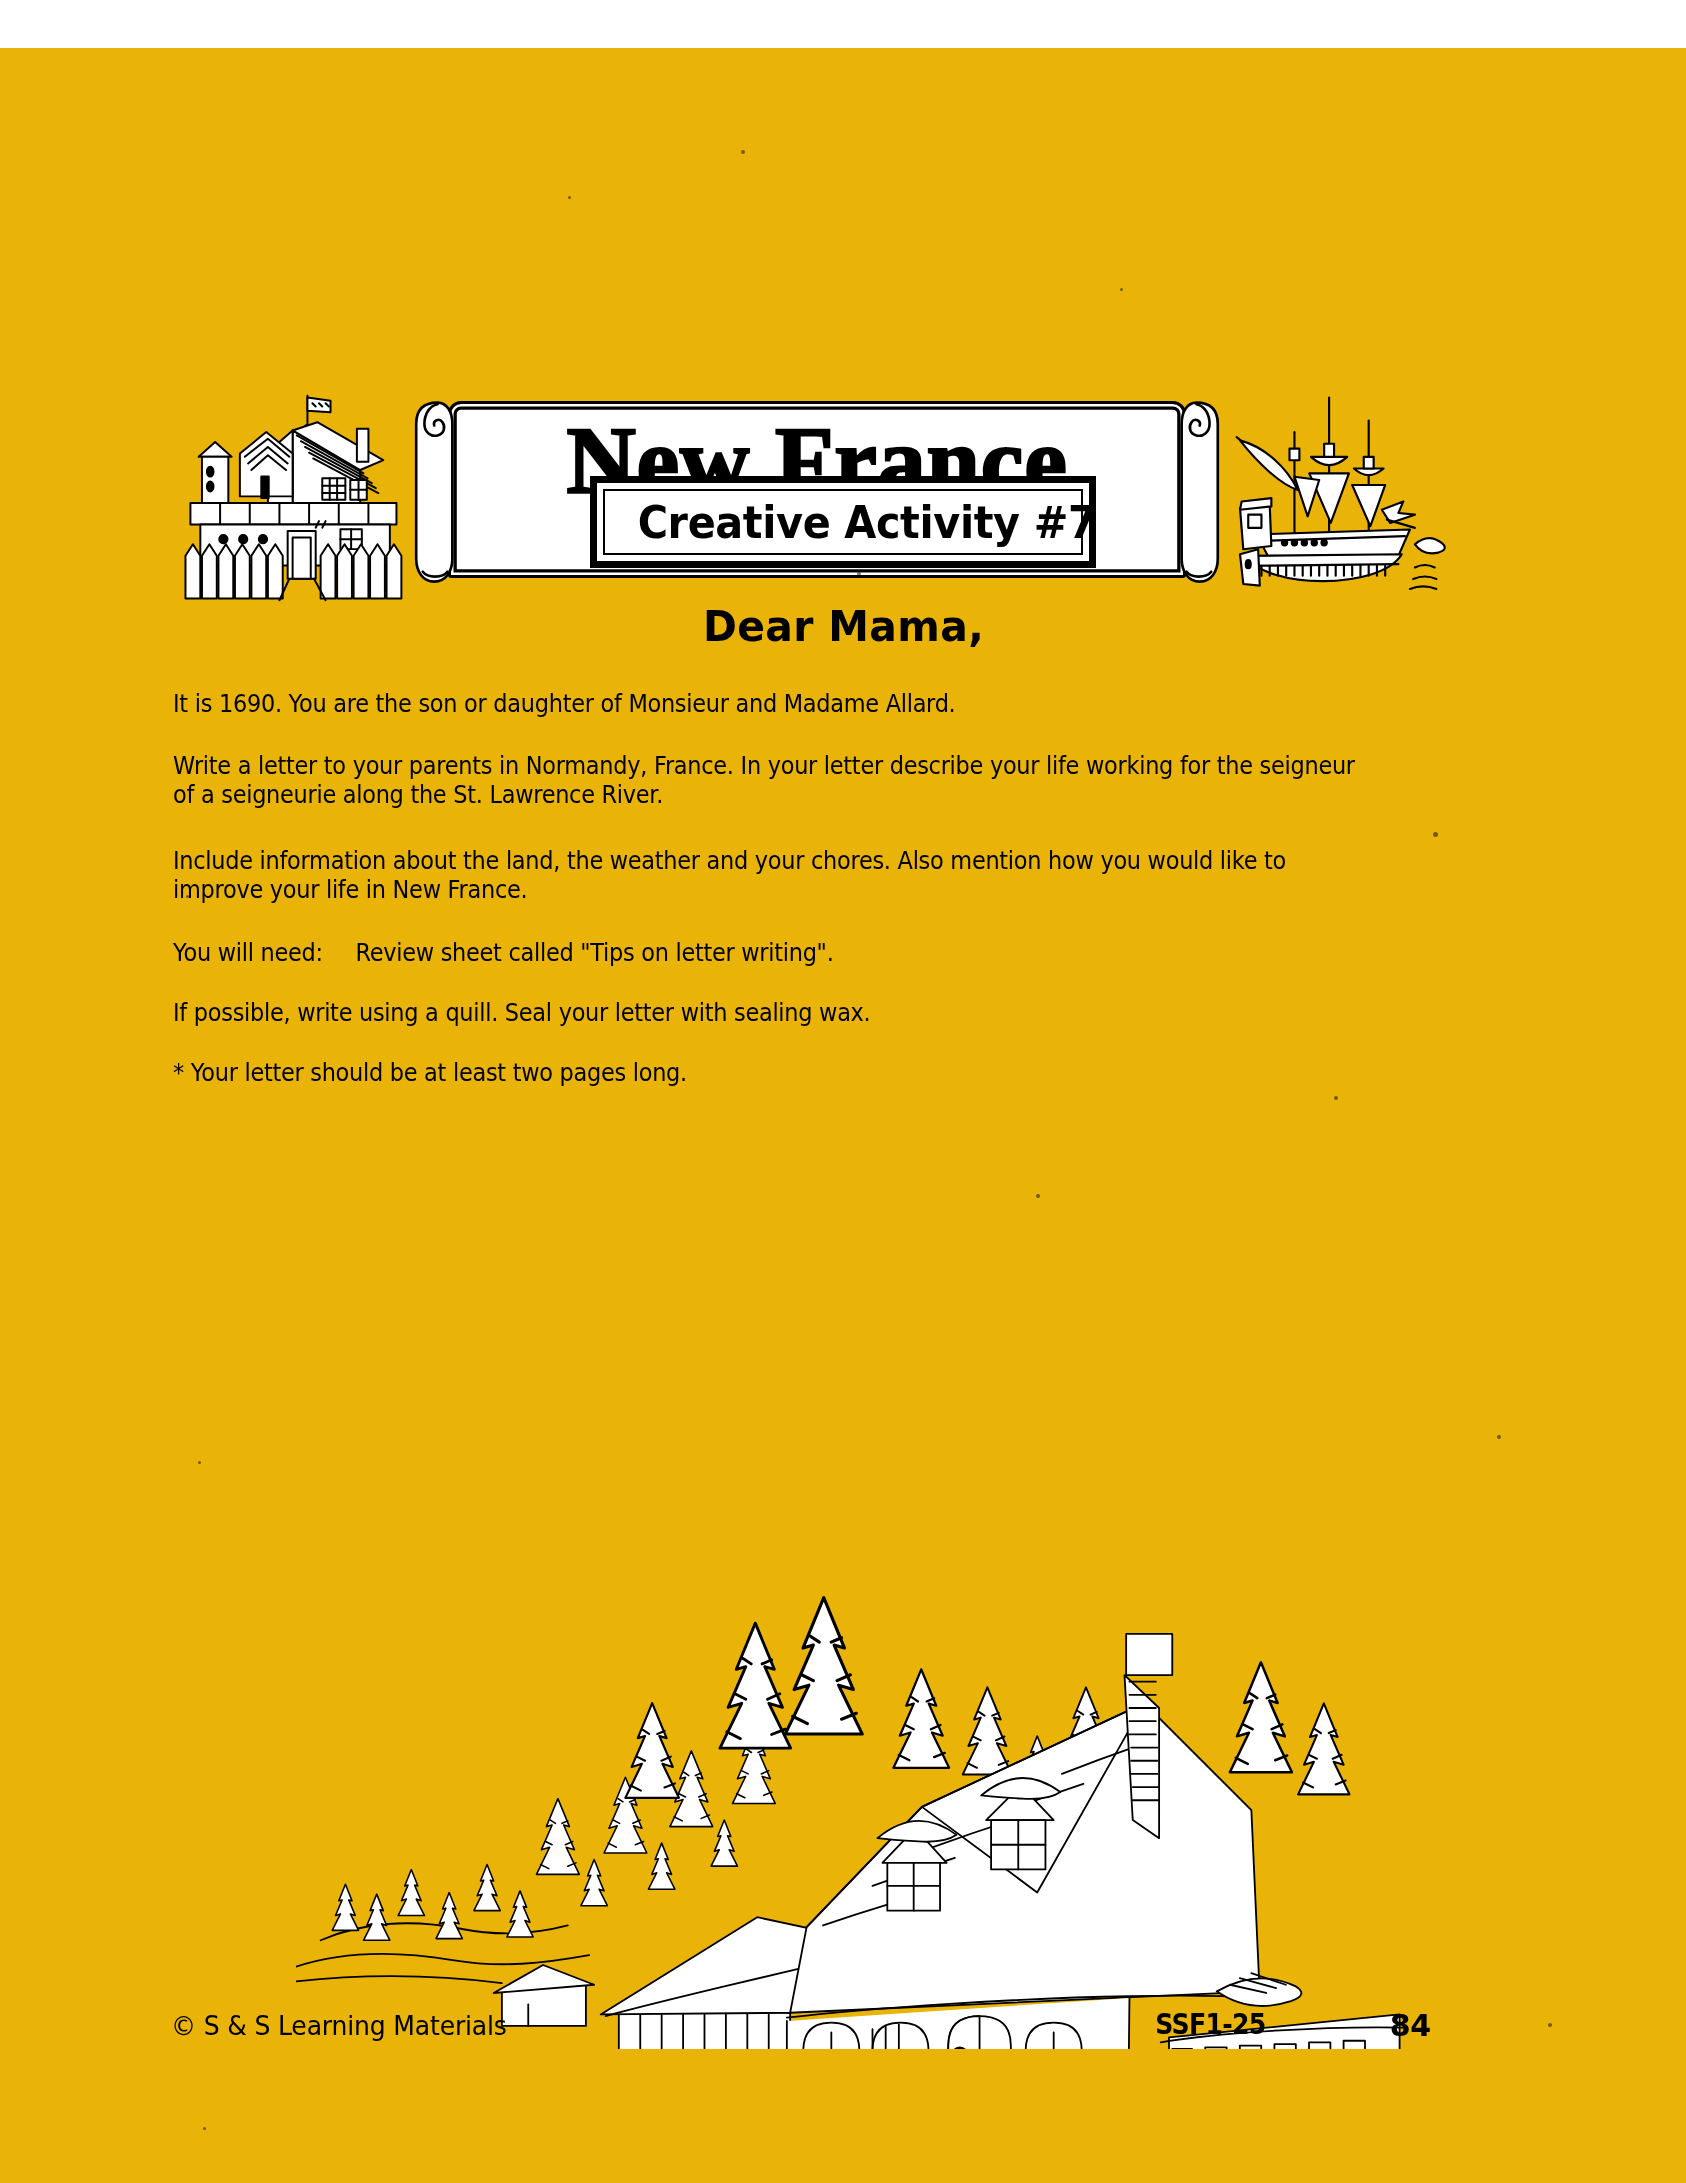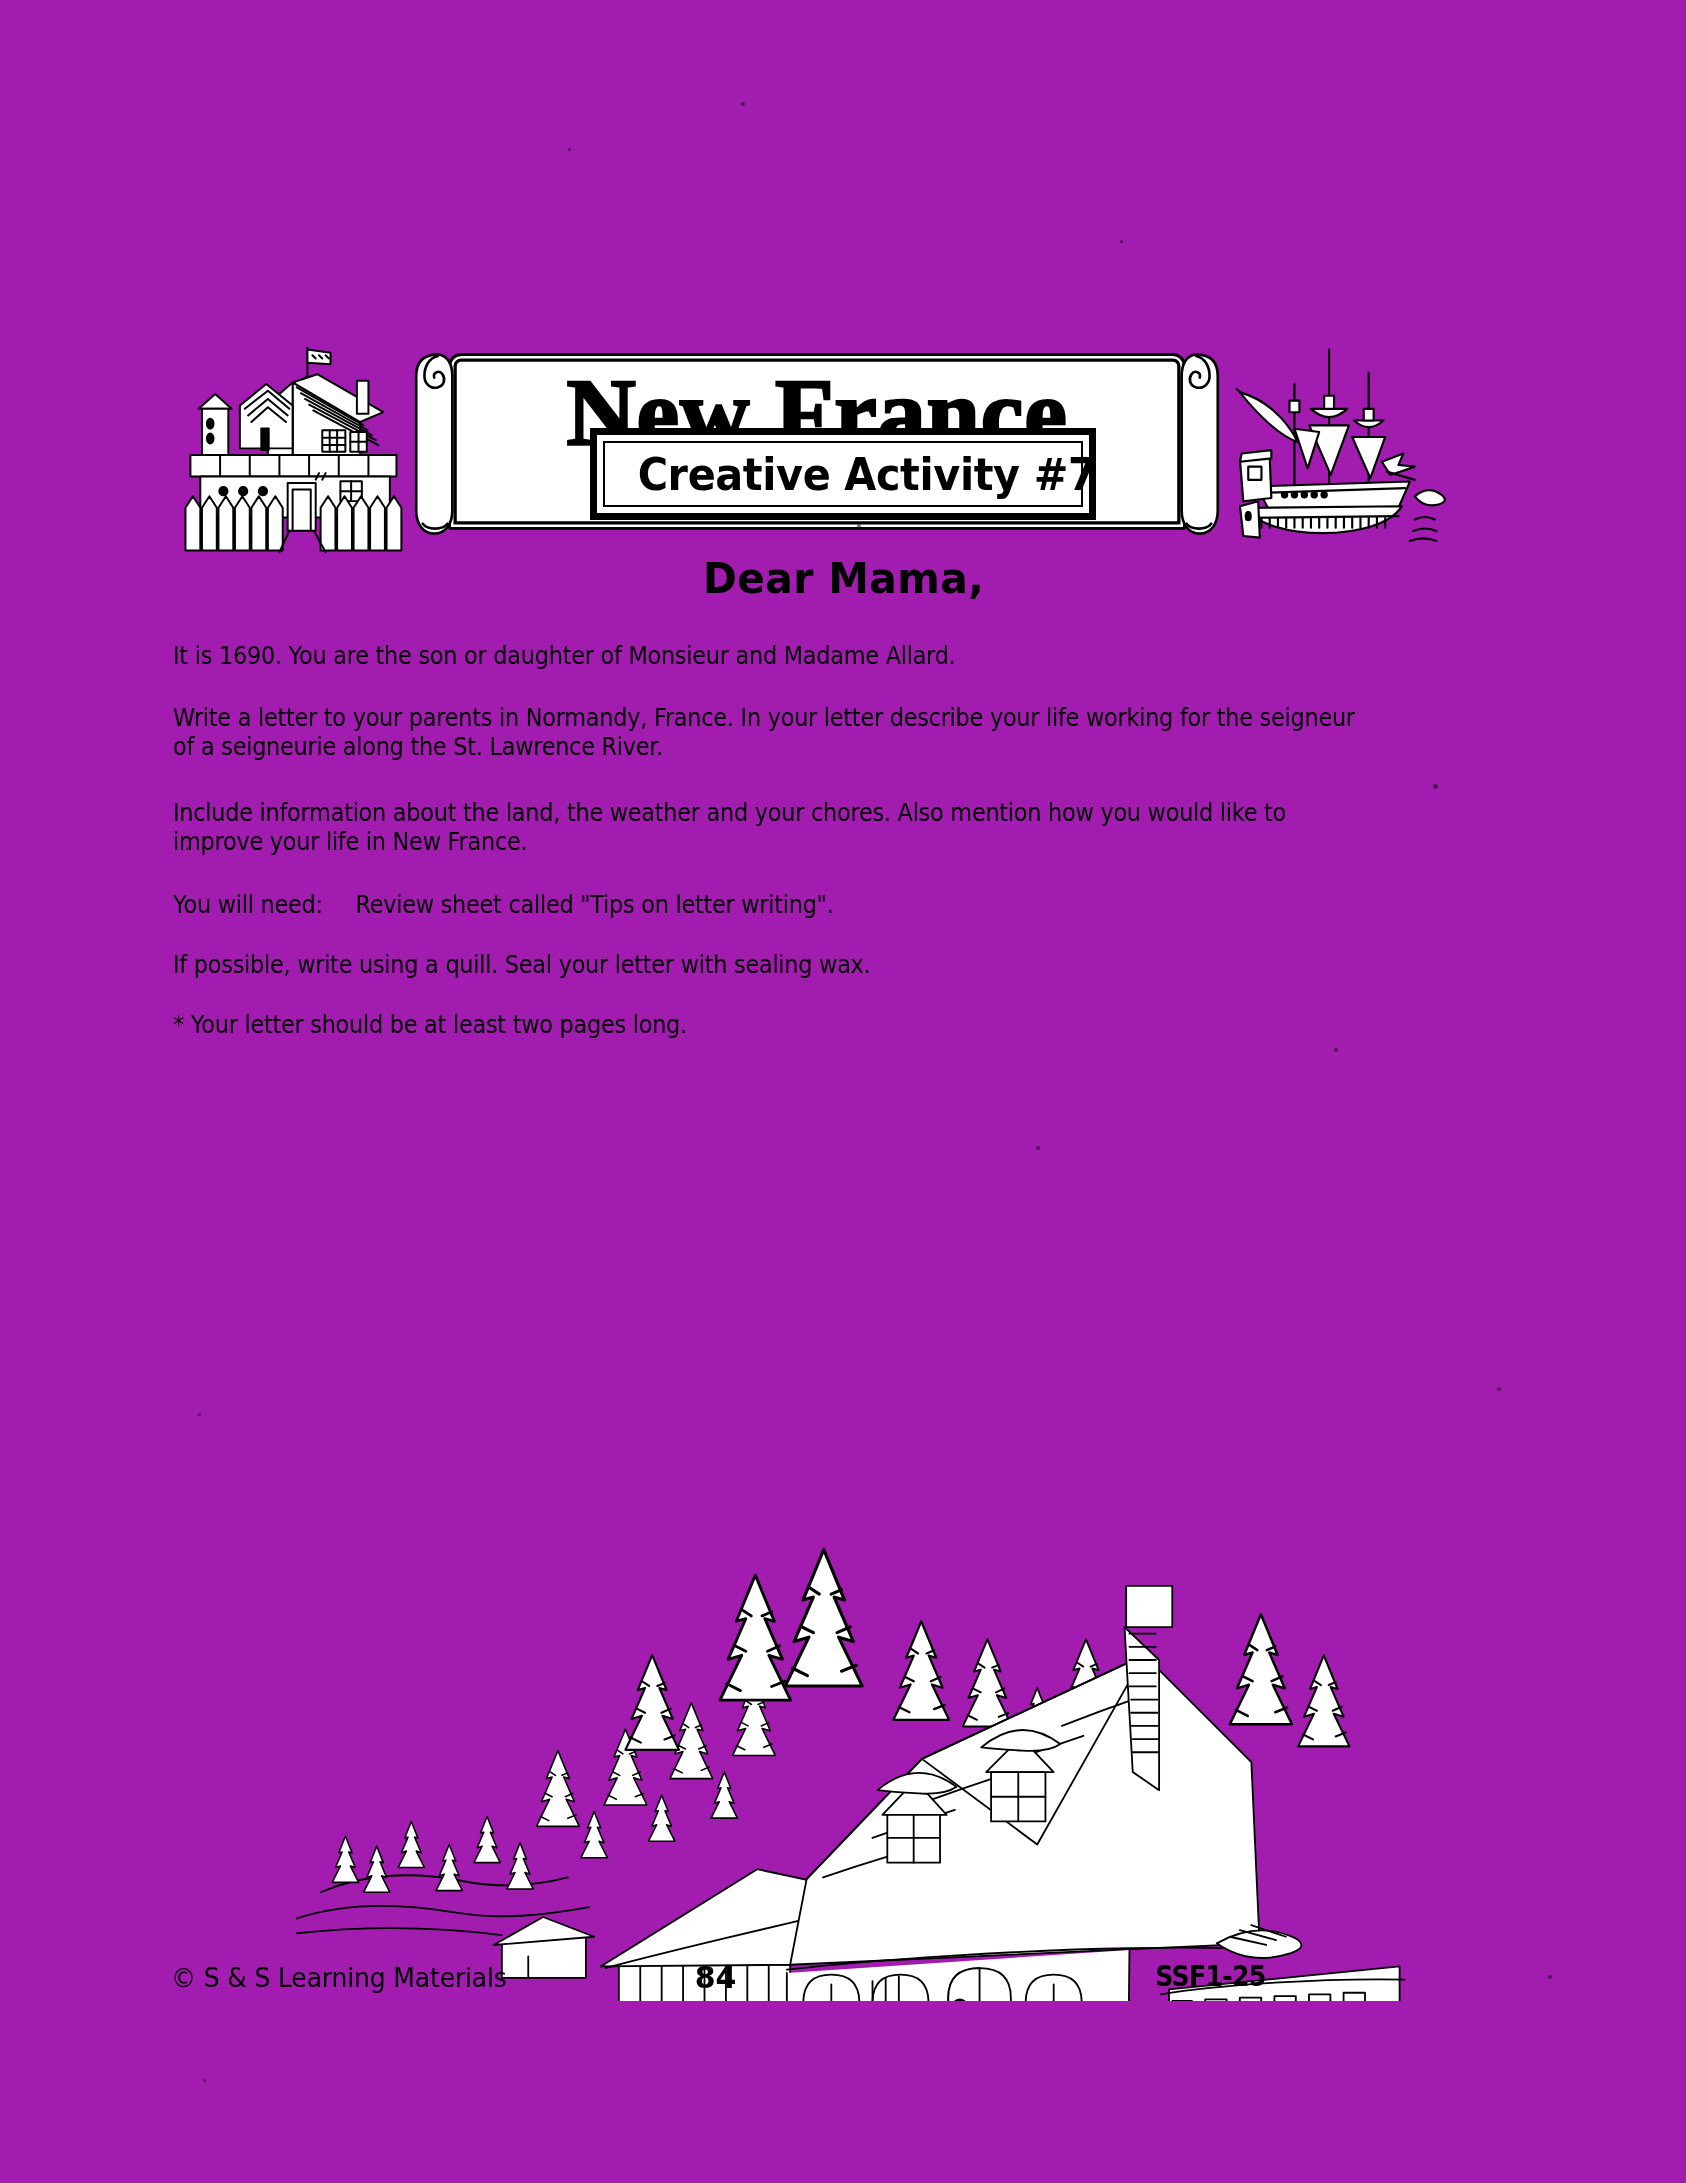--- a/index.html
+++ b/index.html
@@ -12,21 +12,22 @@
     height: 2183px;
     position: relative;
     font-family: "Liberation Sans", sans-serif;
     color: #000000;
     overflow: hidden;
   }
 
   .page {
     position: absolute;
     inset: 0;
-    background: #a21caf;
+    background: #eab308;
+    margin-top: 48px;
   }
 
   
   .header {
     position: absolute;
     left: 0;
     top: 156px;
     width: 1687px;
     height: 247px;
   }
@@ -196,21 +197,21 @@
     left: 171px;
     top: 0;
     transform: scaleX(0.93);
     transform-origin: left center;
   }
   .footer .pageno {
     position: absolute;
     left: 0;
     right: 0;
     top: -1.6px;
-    text-align: center;
+    text-align: right;
     font-weight: bold;
     font-size: 30px;
   }
   .footer .code {
     position: absolute;
     right: 165px;
     top: -1.6px;
     font-weight: bold;
     font-size: 28px;
     letter-spacing: -0.8px;

